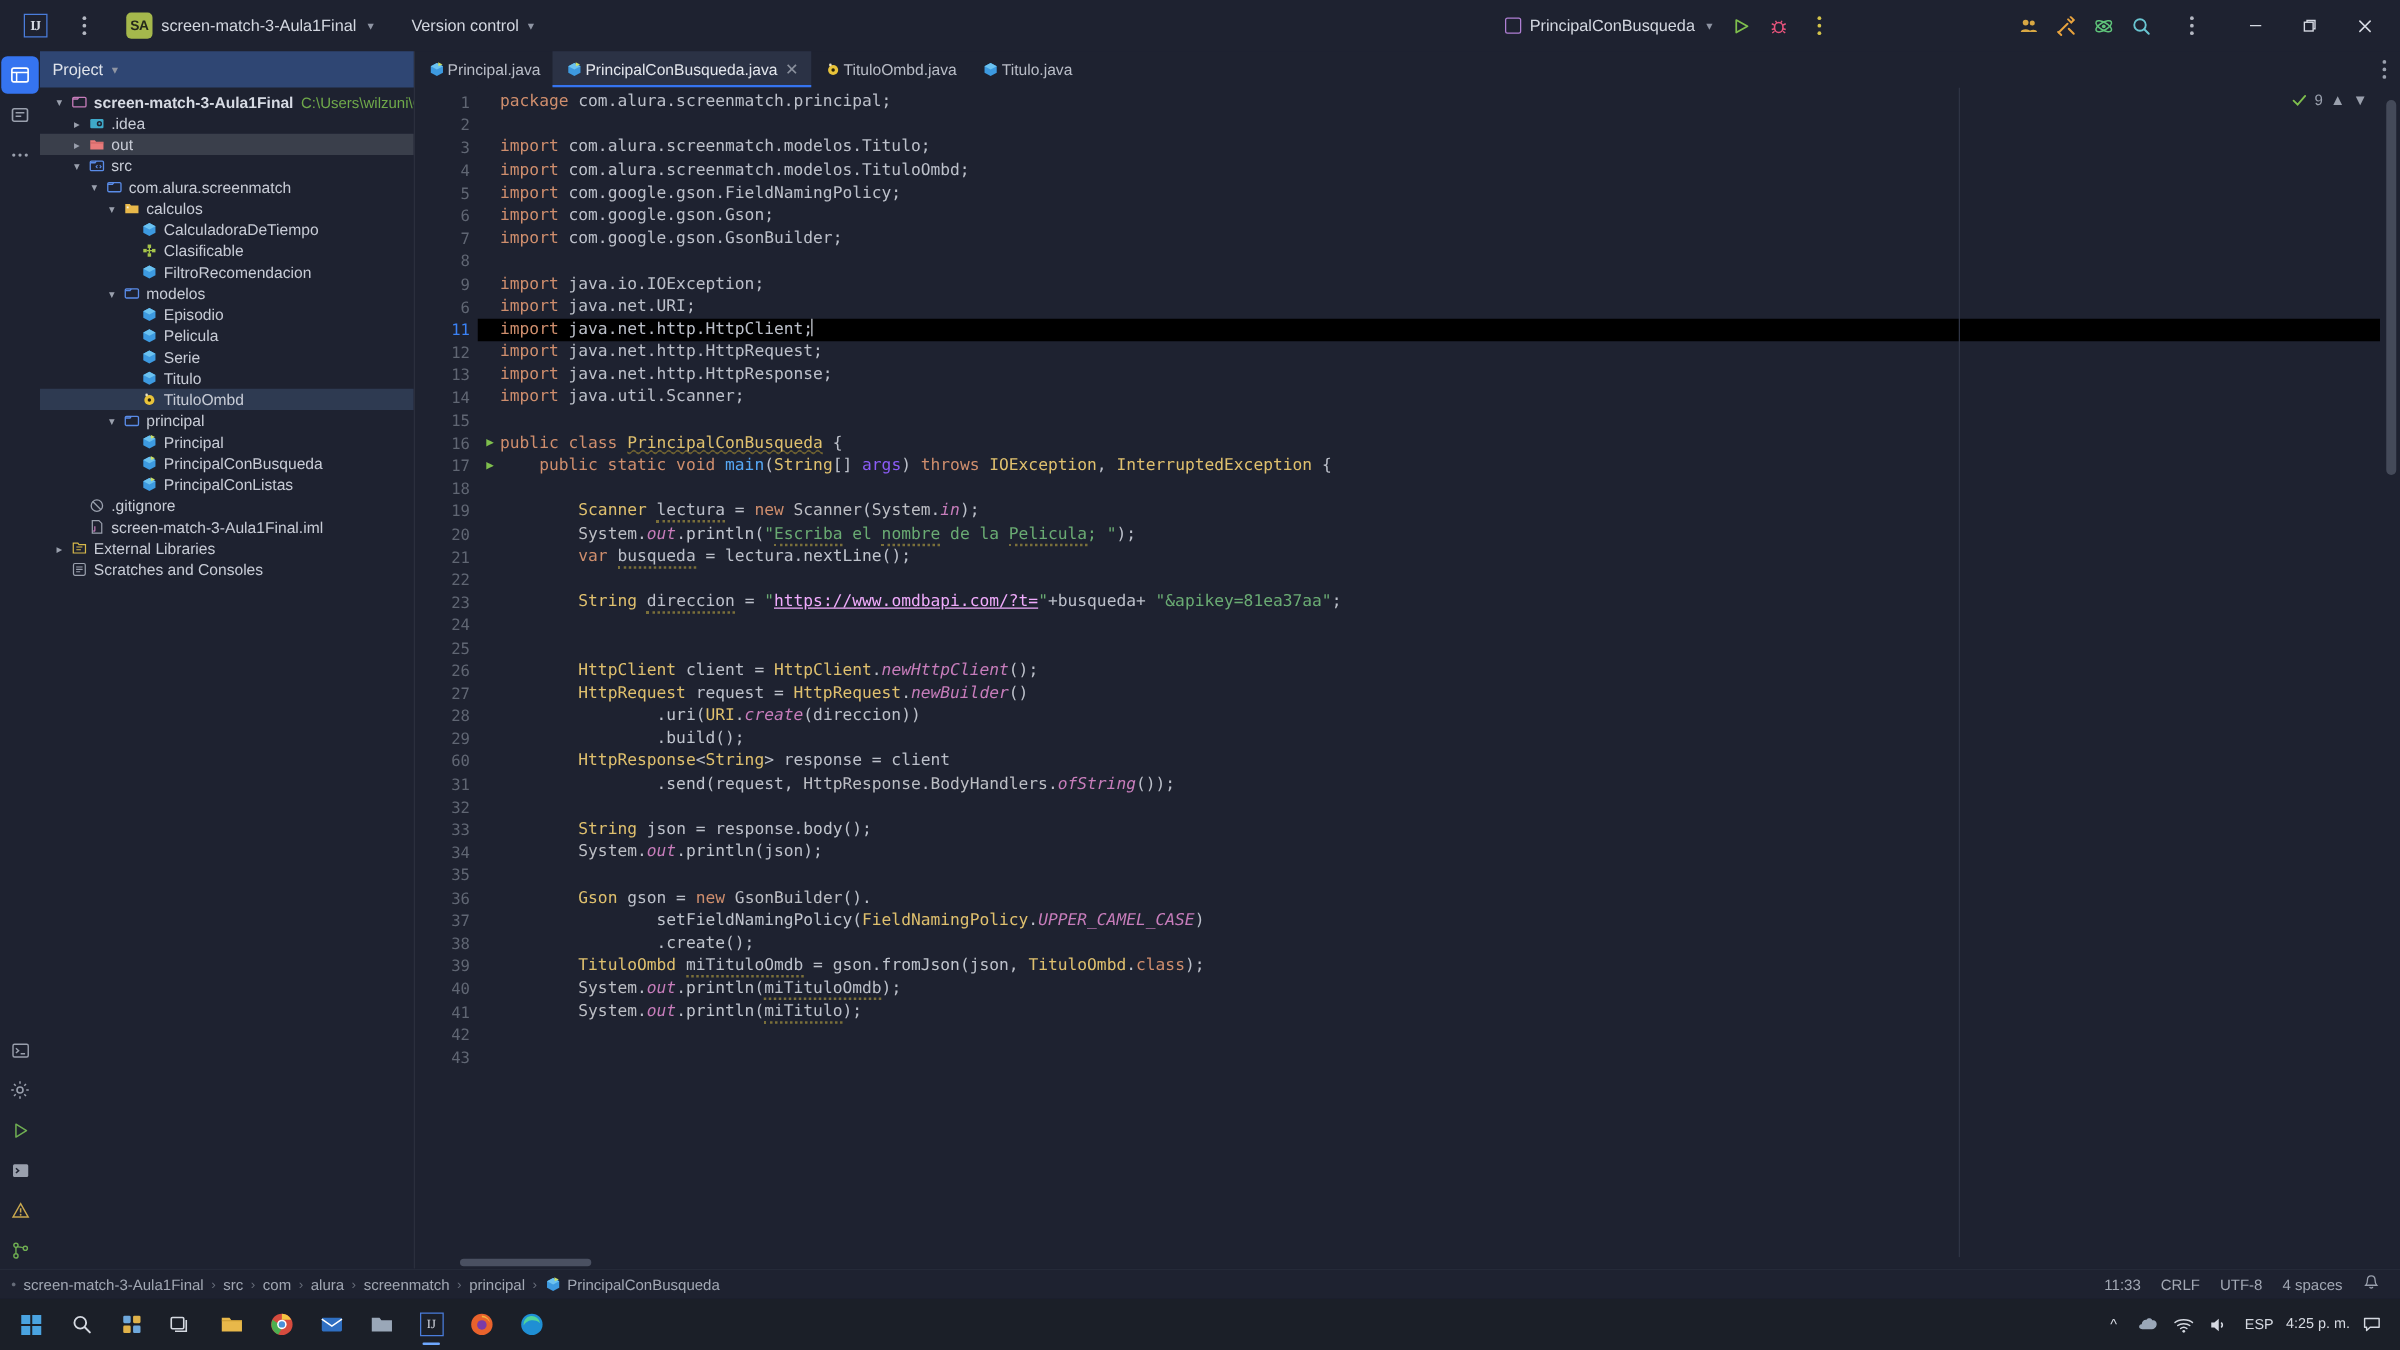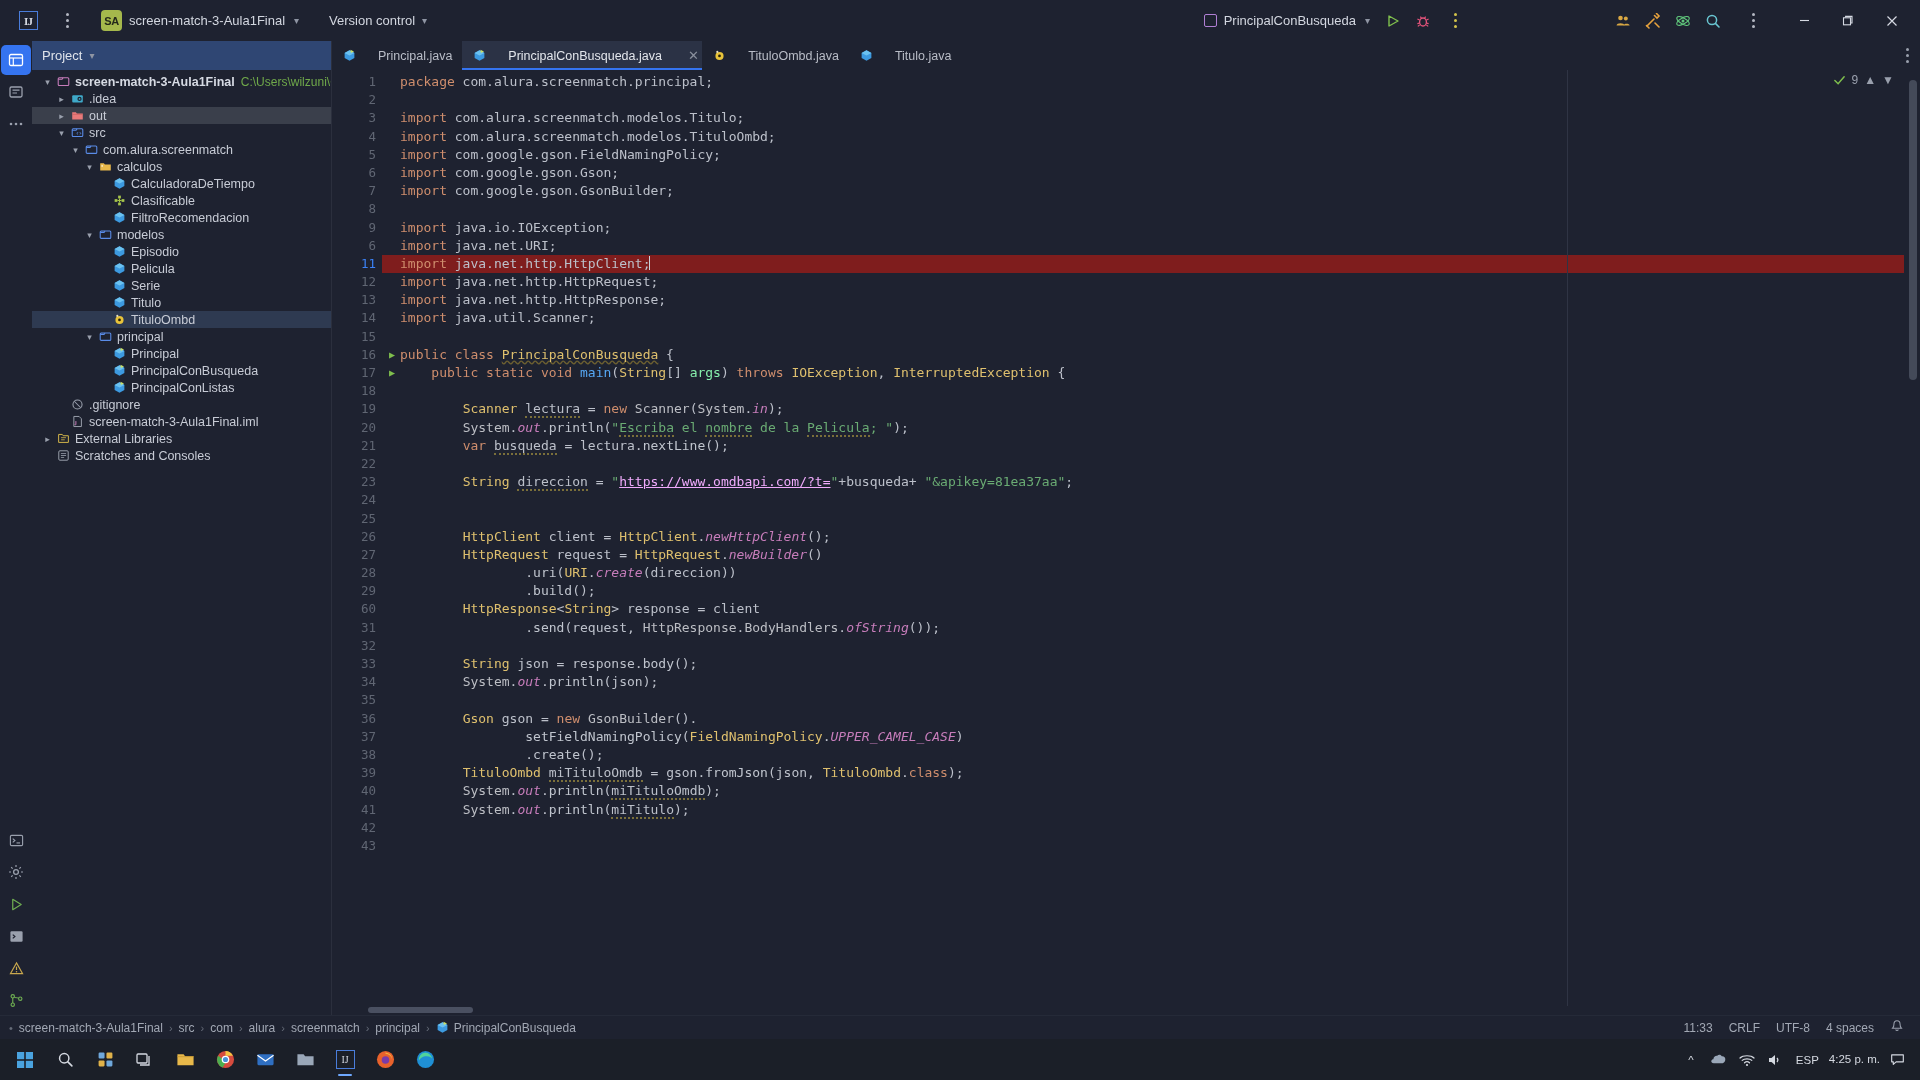--- a/index.html
+++ b/index.html
@@ -89,21 +89,21 @@
   .tlabel.bold { font-weight: 700; color:#d6dae3; }
   .tpath { color: #6fa84a; margin-left: 6px; font-size:12px; }
 
   
   .editor-area { flex:1 1 auto; display:flex; flex-direction:column; min-width:0; background:#1e2230; }
 
   .tabbar {
     height: 29px; flex:0 0 29px; display:flex; align-items:stretch; background:#1e2230; position:relative;
   }
   .etab {
-    display:flex; align-items:center; gap:22px; padding: 0 10px 0 11px; font-size:12.5px; color:#b9bdc7; cursor:pointer;
+    display:flex; align-items:center; gap:2px; padding: 0 10px 0 11px; font-size:12.5px; color:#b9bdc7; cursor:pointer;
     position:relative; max-width: 240px;
   }
   .etab.active { background:#2b3245; color:#e3e6ec; }
   .etab.active::after {
     content:""; position:absolute; left:0; right:0; bottom:0; height:2px; background:#3574f0;
   }
   .etab .tabclose { margin-left:4px; color:#8a909d; font-size:13px; line-height:1; }
   .tabbar-spacer { flex:1 1 auto; }
   .tabbar-kebab { width:26px; display:flex;flex-direction:column;align-items:center;justify-content:center;gap:3px;cursor:pointer; }
   .tabbar-kebab i { width:3px;height:3px;border-radius:50%;background:#9aa0ad; }
@@ -116,26 +116,26 @@
   }
   .gutter .gl { height:18.2px; line-height:18.2px; padding-right: 6px; position:relative; }
   .gutter .gl.cur { color:#3b82f6; }
   .runmark { position:absolute; right:-13px; top:0; height:18.2px; line-height:18.2px; color:#7fbf4d; font-size:10px; }
 
   .codecol { flex:1 1 auto; position:relative; overflow:hidden; padding-top:3px; min-width:0; }
   .cline {
     height: 18.2px; line-height: 18.2px; font-family:"DejaVu Sans Mono", monospace; font-size:13px;
     white-space: pre; padding-left: 18px; color:#bcc0ca;
   }
-  .cline.cur { background:#7f1d1d; }
+  .cline.cur { background:#000000; }
 
   
   .k  { color:#cf8e6d; }            
   .cls{ color:#bcbec4; }            
-  .id { color:#86efac; }            
+  .id { color:#8b5cf6; }            
   .str{ color:#6aab73; }
   .fn { color:#56a8f5; }            
   .st { color:#c77dbb; font-style:italic; }  
   .ty { color:#dfc06e; }            
   .fld{ color:#c0c5ce; }
   .url{ color:#f0abfc; text-decoration: underline; }
   .sq { border-bottom: 2px dotted #7a6f3a; }
   .err-sq { text-decoration: underline wavy #6d6030; text-decoration-skip-ink:none; }
   .caret { display:inline-block; width:1px; height:14px; background:#cdd1d9; vertical-align:-2px; margin-left:-1px;}
 

